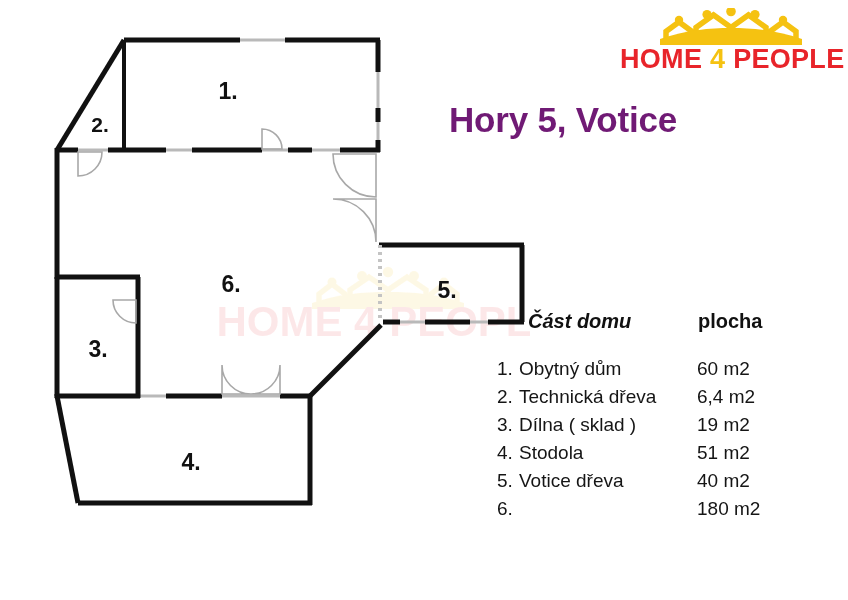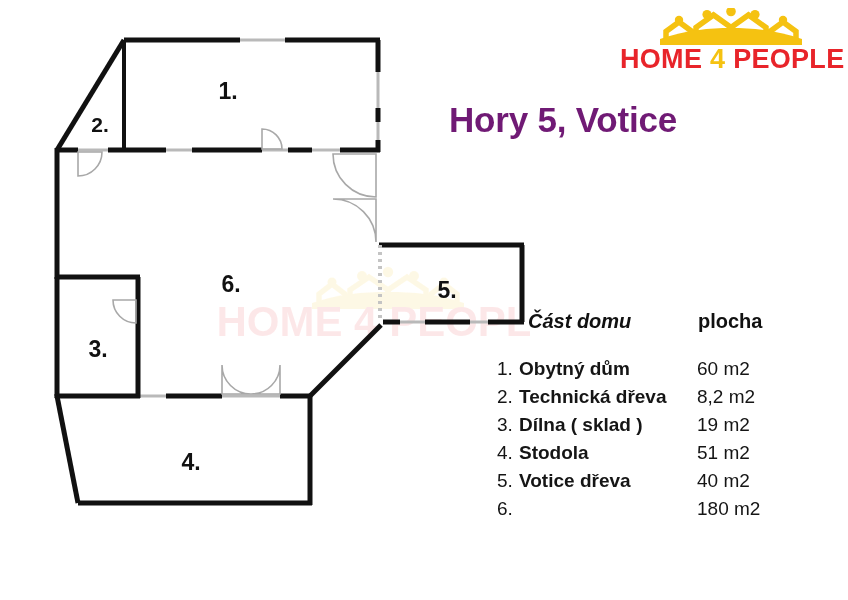--- a/index.html
+++ b/index.html
@@ -113,21 +113,20 @@
     left: 0px;
     top: 0;
     width: 22px;
     text-align: left;
   }
   .legend-row .nm {
     position: absolute;
     left: 22px;
     top: 0;
     white-space: nowrap;
-    font-weight: bold;
   }
   .legend-row .ar {
     position: absolute;
     left: 200px;
     top: 0;
     white-space: nowrap;
   }
 </style>
 </head>
 <body>
@@ -290,21 +289,21 @@
 
       <div class="legend-row">
         <span class="idx">1.</span>
         <span class="nm">Obytný dům</span>
         <span class="ar">60 m2</span>
       </div>
 
       <div class="legend-row">
         <span class="idx">2.</span>
         <span class="nm">Technická dřeva</span>
-        <span class="ar">8,2 m2</span>
+        <span class="ar">6,4 m2</span>
       </div>
 
       <div class="legend-row">
         <span class="idx">3.</span>
         <span class="nm">Dílna ( sklad )</span>
         <span class="ar">19 m2</span>
       </div>
 
       <div class="legend-row">
         <span class="idx">4.</span>

